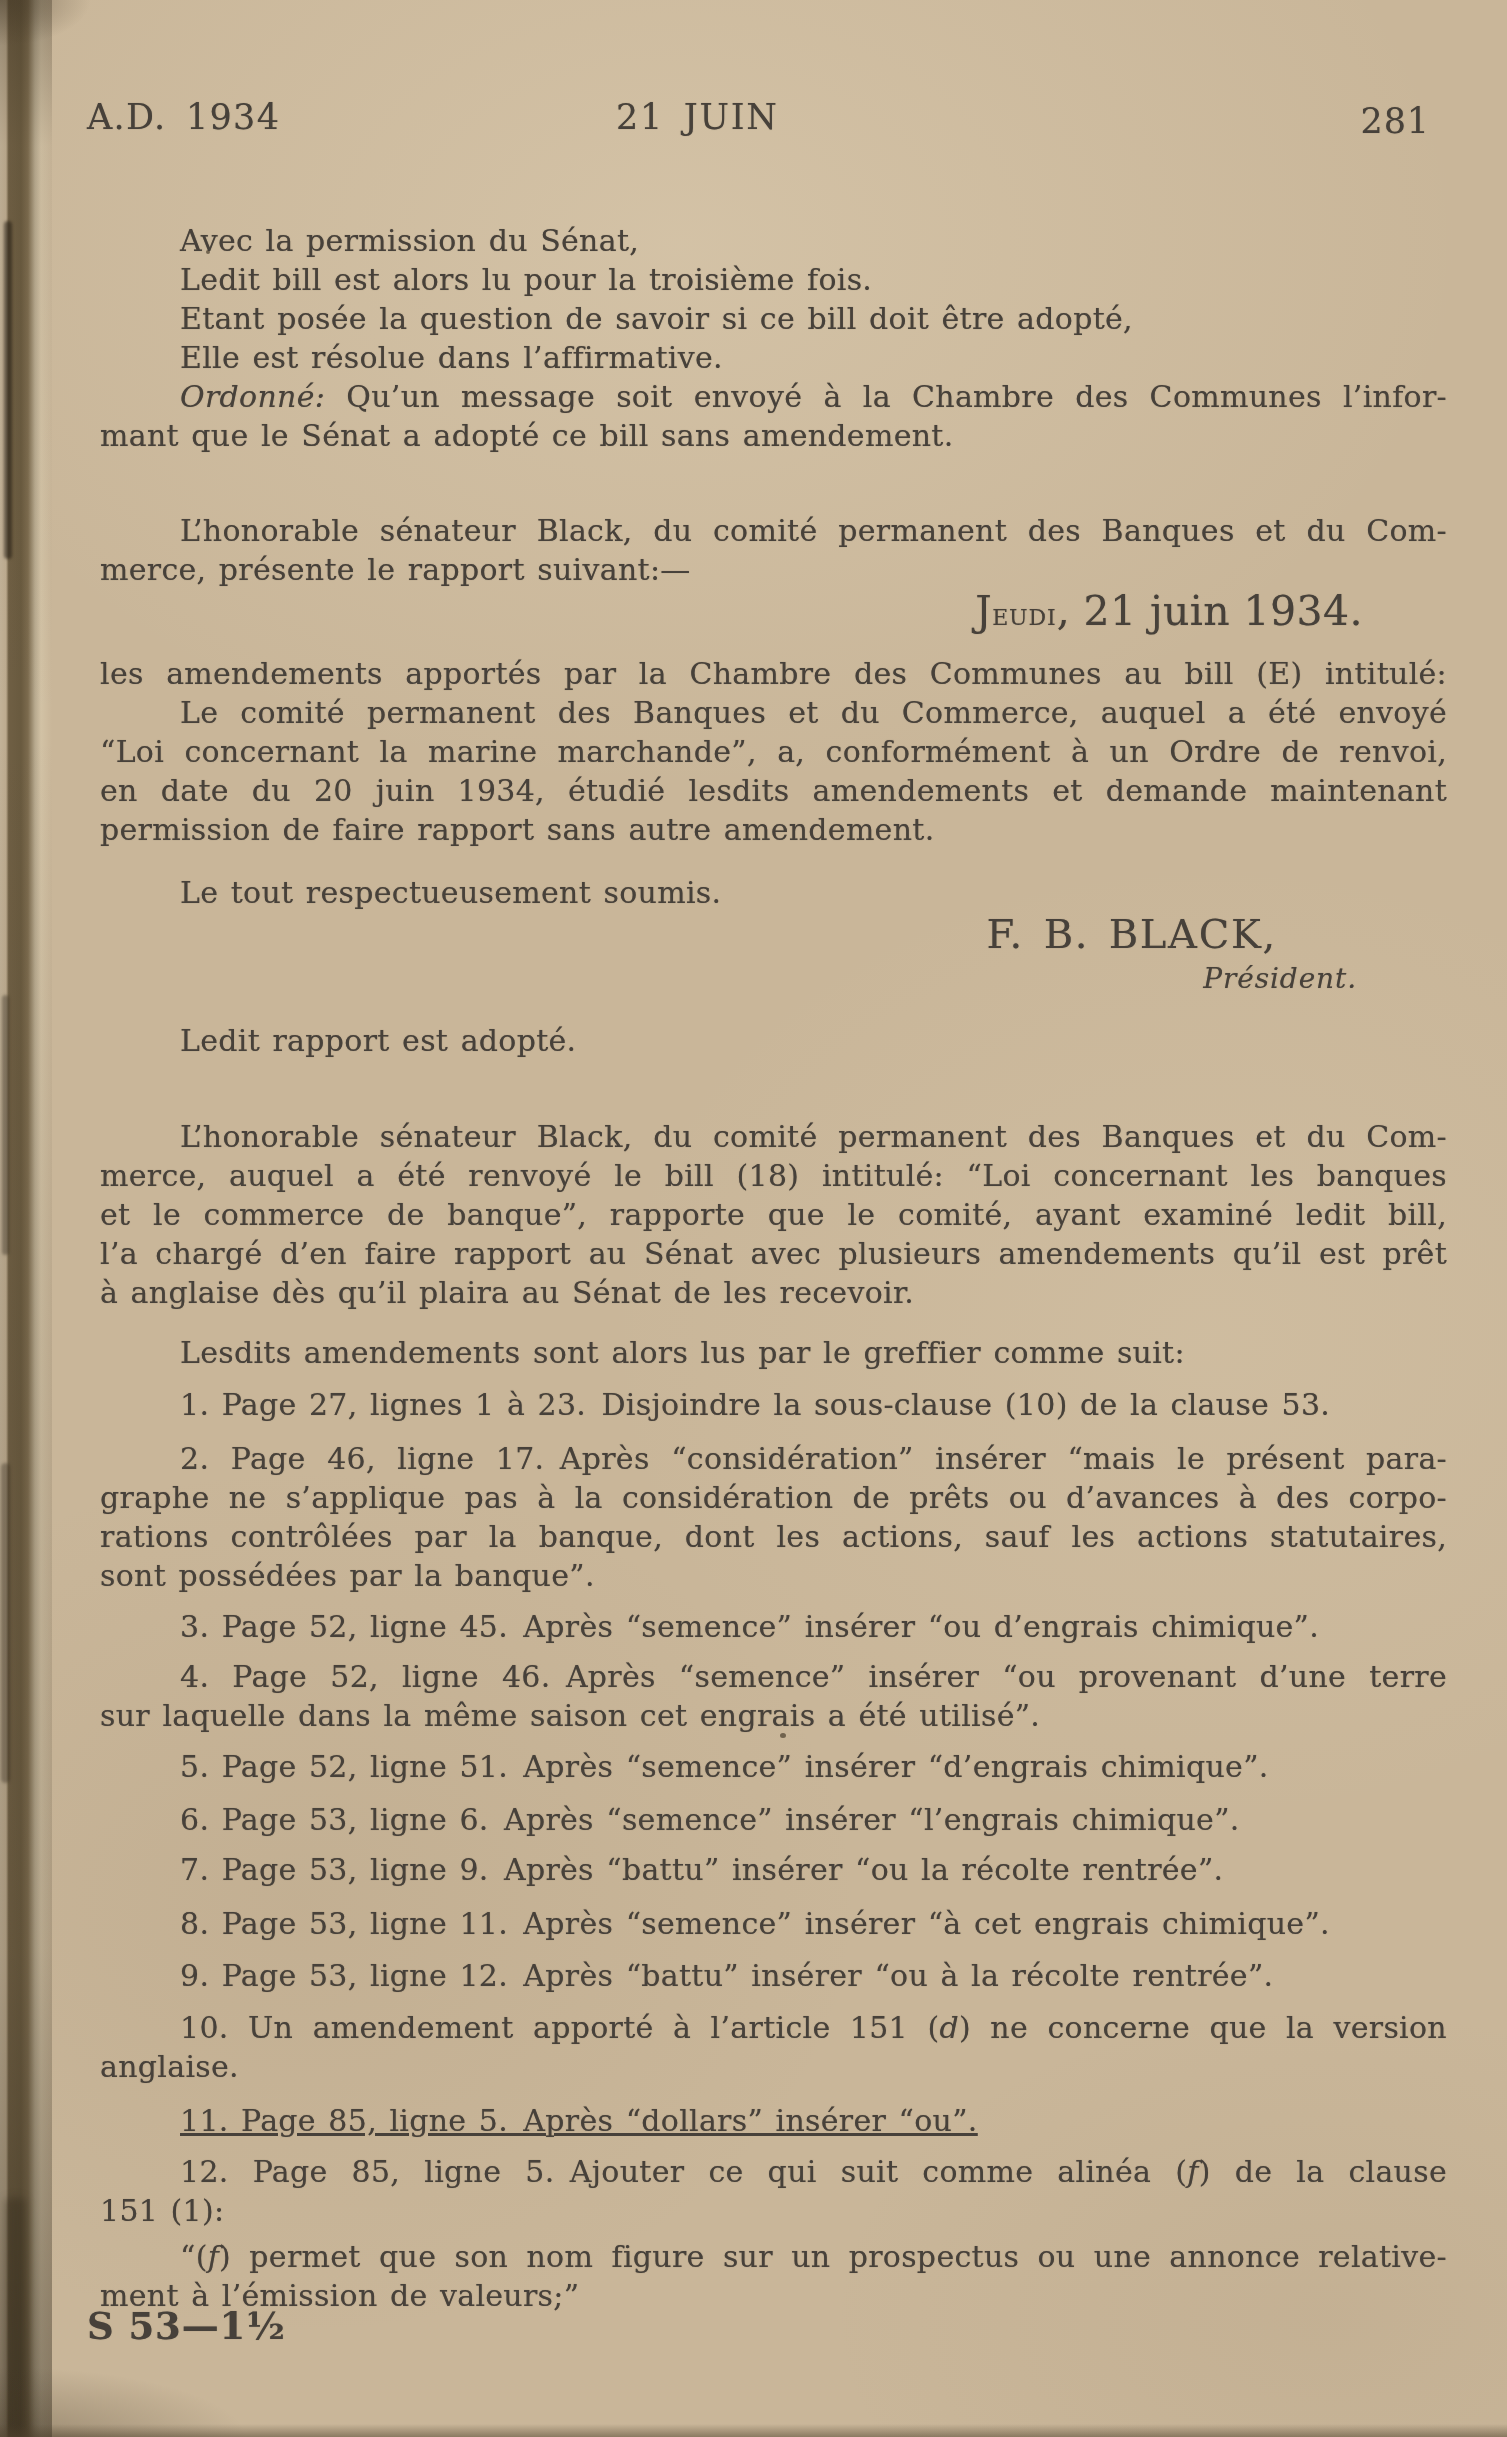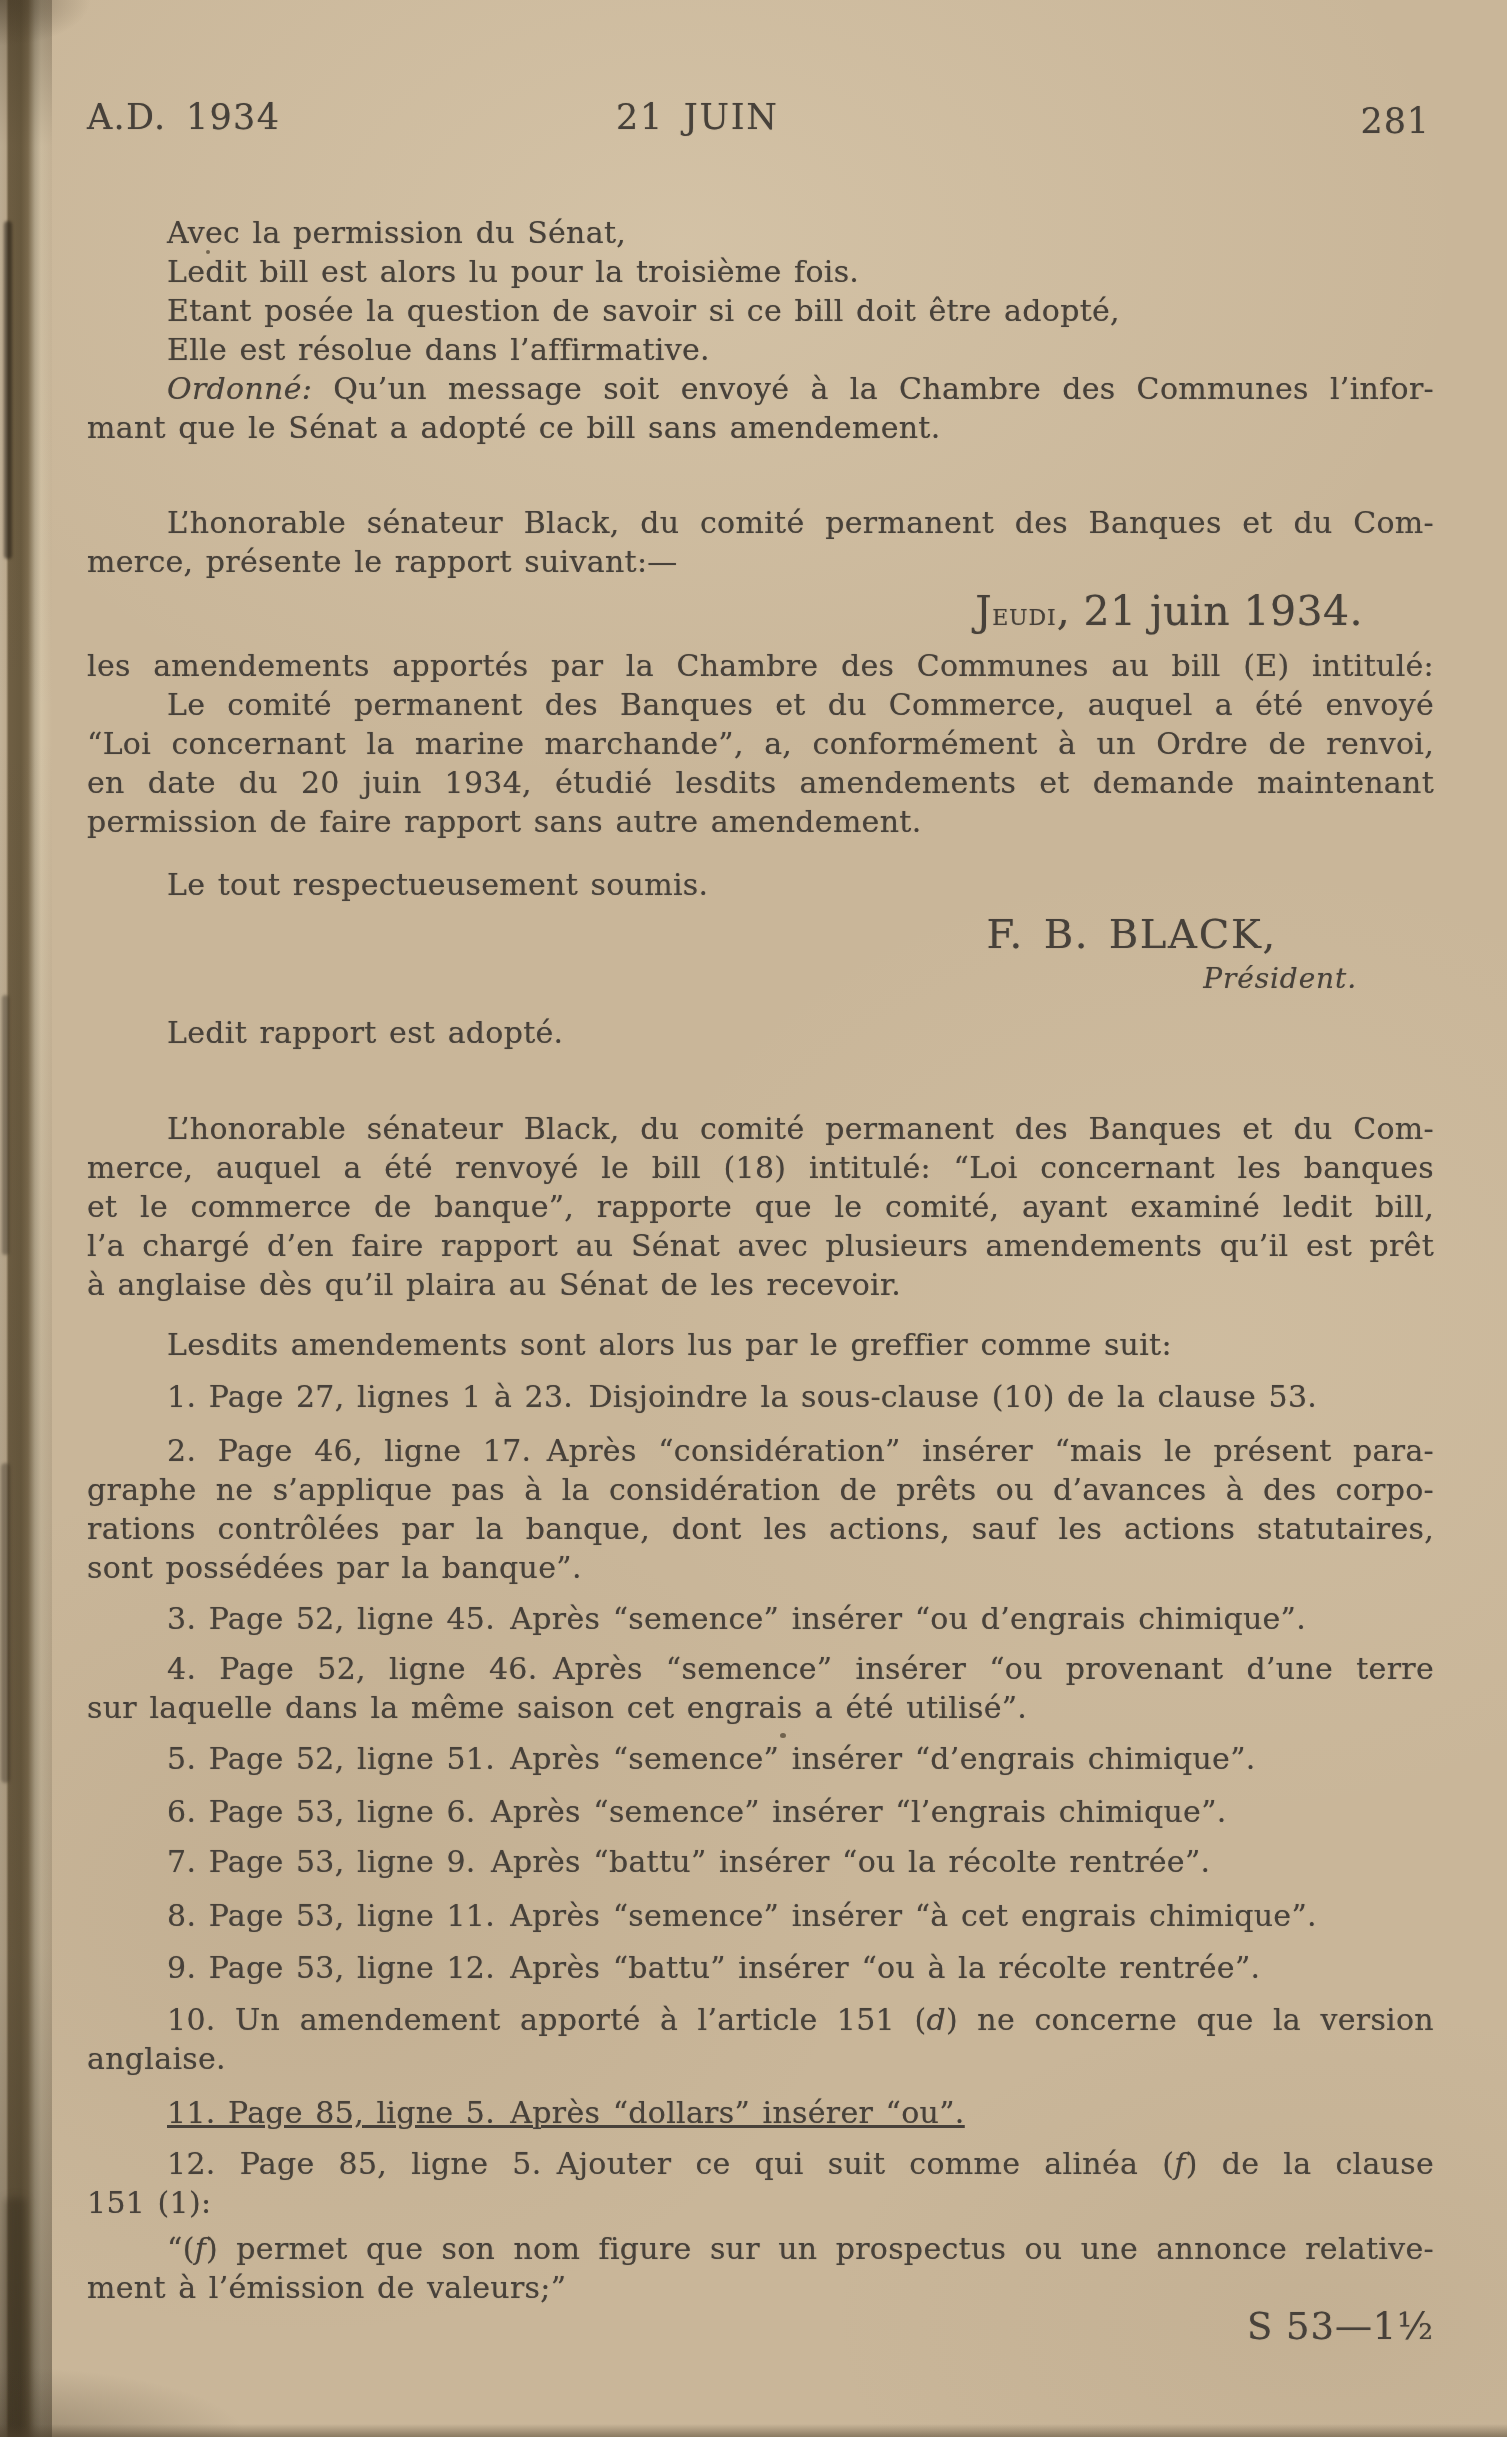--- a/index.html
+++ b/index.html
@@ -48,21 +48,21 @@
   .corner-bottom-left {
     position: absolute; left: 0; bottom: 0; width: 363px; height: 104px;
     background: radial-gradient(329px 95px at 0 100%, rgba(62,51,34,0.35), transparent 75%);
   }
   .ink-speck { position: absolute; background: rgba(66,55,38,0.65); border-radius: 50%; }
   .speck-1 { left: 206px; top: 250px; width: 4.3px; height: 4.3px; }
   .speck-2 { left: 780px; top: 1733px; width: 6px; height: 5.2px; }
 
   
   .text-column { position: absolute; left: 87px; width: 1347px; top: 0; height: 100%; }
-  .block { position: absolute; left: 0; width: 100%; }
+  .block { position: absolute; left: 13px; width: 100%; margin-top: 8px; }
   .line {
     height: 39px; line-height: 39px; font-size: 30px;
     letter-spacing: 0.3px; word-spacing: 2.6px;
     overflow: hidden; white-space: nowrap;
     text-shadow: 0 0 0.9px rgba(72,64,52,0.55);
   }
   .line.j { text-align: justify; white-space: normal; }
   .line.j::after { content: ""; display: inline-block; width: 100%; height: 0; }
   .line.ind { padding-left: 80px; }
   .line i { font-style: italic; }
@@ -81,23 +81,24 @@
 
   .sig-name {
     position: absolute; top: 912px; right: 231px; font-size: 40px; line-height: 45px;
     letter-spacing: 1.7px; word-spacing: 5.2px; text-shadow: 0 0 0.9px rgba(72,64,52,0.5);
   }
   .sig-title {
     position: absolute; top: 956px; right: 151px; font-size: 28px; line-height: 45px;
     font-style: italic; letter-spacing: 0.9px; text-shadow: 0 0 0.9px rgba(72,64,52,0.5);
   }
   .footer-mark {
-    position: absolute; top: 2305px; left: 87px; width: 1347px; text-align: right;
+    position: absolute; top: 2305px; left: 87px; width: 1347px; text-align: left;
     font-size: 37px; line-height: 43px; letter-spacing: 0.9px;
     text-shadow: 0 0 0.9px rgba(72,64,52,0.5);
+    font-weight: bold;
   }
 </style>
 </head>
 <body>
 
 <div class="page">
 
   <div class="edge-left"></div>
   <div class="edge-left-tone"></div>
   <div class="spine-streak streak-upper"></div>

